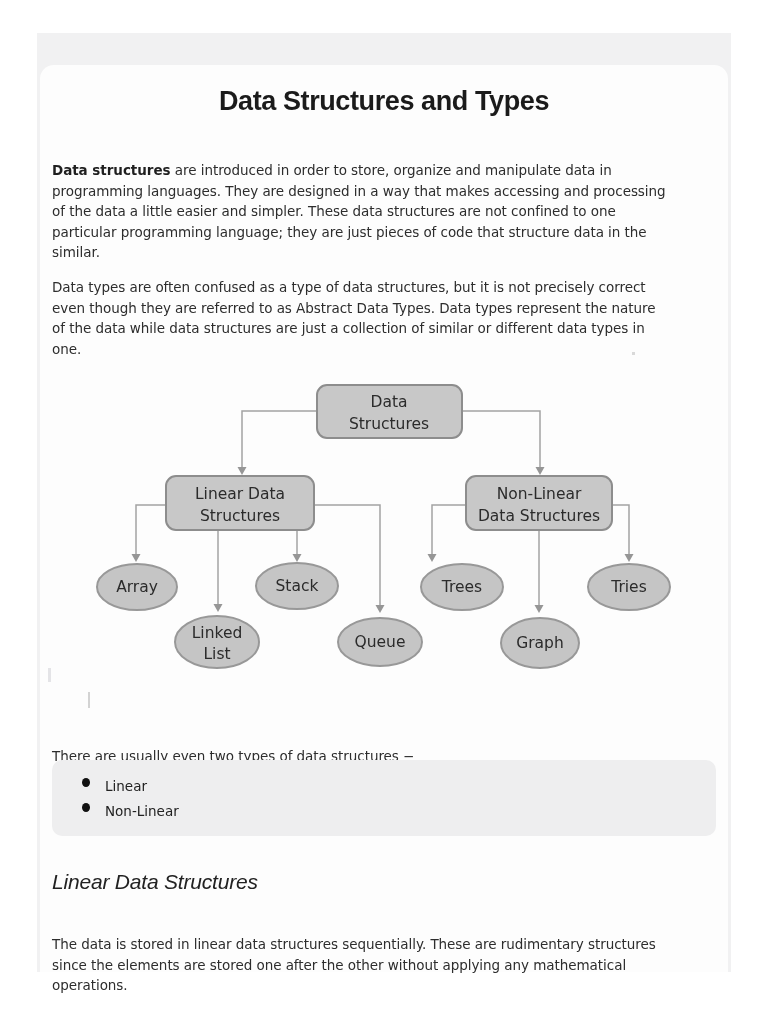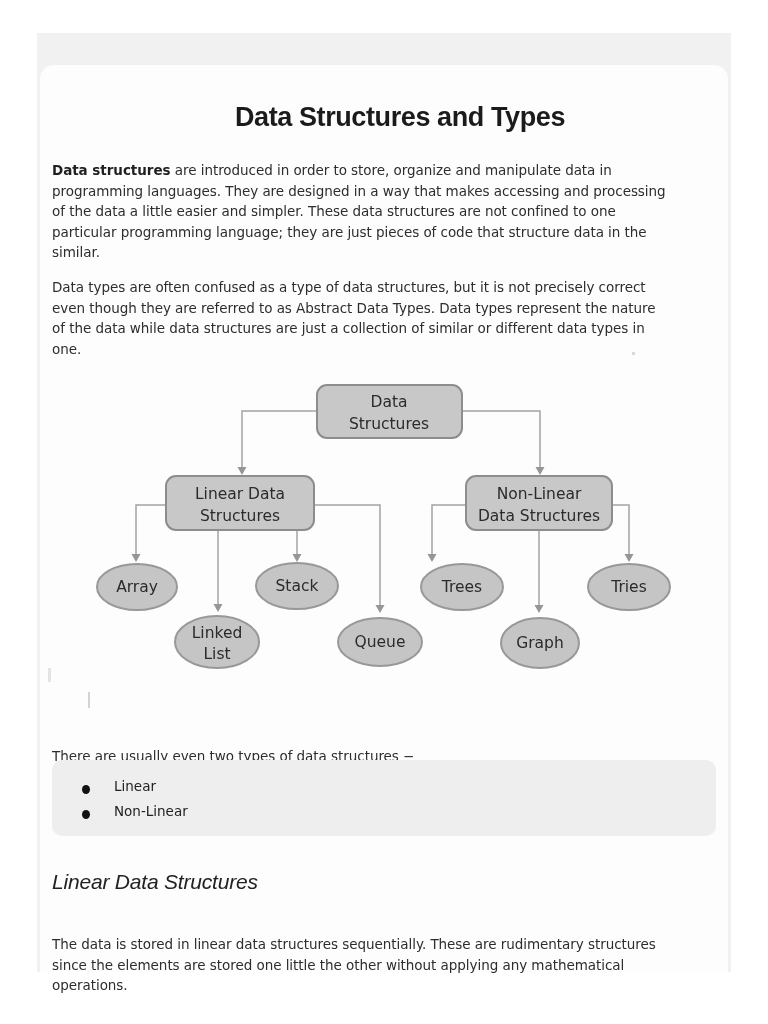--- a/index.html
+++ b/index.html
@@ -12,21 +12,21 @@
   .panel{
     position:absolute;left:37px;top:33px;width:694px;height:939px;
     background:#f1f1f2;
   }
   .card{
     position:absolute;left:40px;top:65px;width:688px;height:907px;
     background:#fdfdfd;border-radius:14px 14px 0 0;
   }
   .title{
     position:absolute;left:0;top:21px;width:100%;
-    text-align:center;margin:16px;
+    text-align:center;margin:0;
     font-family:"Liberation Sans", sans-serif;
     font-size:27px;font-weight:700;letter-spacing:-0.4px;color:#1b1b1b;
   }
   .para{
     position:absolute;left:12px;width:670px;
     font-size:13.5px;line-height:20.5px;color:#2d2d2d;
     letter-spacing:-0.05px;
     margin-top:20px;
   }
   .para .ln{white-space:nowrap;}
@@ -43,21 +43,21 @@
   .node-label{
     font-family:"DejaVu Sans", sans-serif;font-size:15.5px;fill:#2b2b2b;
     text-anchor:middle;
   }
   .listbox{
     position:absolute;left:12px;top:695px;width:664px;height:76px;
     background:#eeeeef;border-radius:10px;
     display:flex;flex-direction:column;justify-content:center;gap:9px;
     box-sizing:border-box;padding:6px 0 6px 30px;
   }
-  .list-item{display:flex;align-items:flex-end;gap:24px;}
+  .list-item{display:flex;align-items:flex-start;gap:15px;}
   .bullet{
     width:8px;height:9px;border-radius:50%;background:#111;flex:0 0 auto;
   }
   .list-label{font-size:13.5px;color:#222;}
   .section-heading{
     position:absolute;left:12px;top:805px;margin:0;
     font-family:"Liberation Sans", sans-serif;
     font-size:21px;font-weight:500;letter-spacing:-0.2px;color:#222;font-style:italic;
   }
   .artifact{position:absolute;}
@@ -179,17 +179,17 @@
     <div class="list-item">
       <span class="bullet"></span>
       <span class="list-label">Non-Linear</span>
     </div>
   </div>
 
   <h2 class="section-heading">Linear Data Structures</h2>
 
   <div class="para p3">
     <div class="ln">The data is stored in linear data structures sequentially. These are rudimentary structures</div>
-    <div class="ln">since the elements are stored one little the other without applying any mathematical</div>
+    <div class="ln">since the elements are stored one after the other without applying any mathematical</div>
     <div class="ln">operations.</div>
   </div>
 
 </div>
 
 </body></html>

